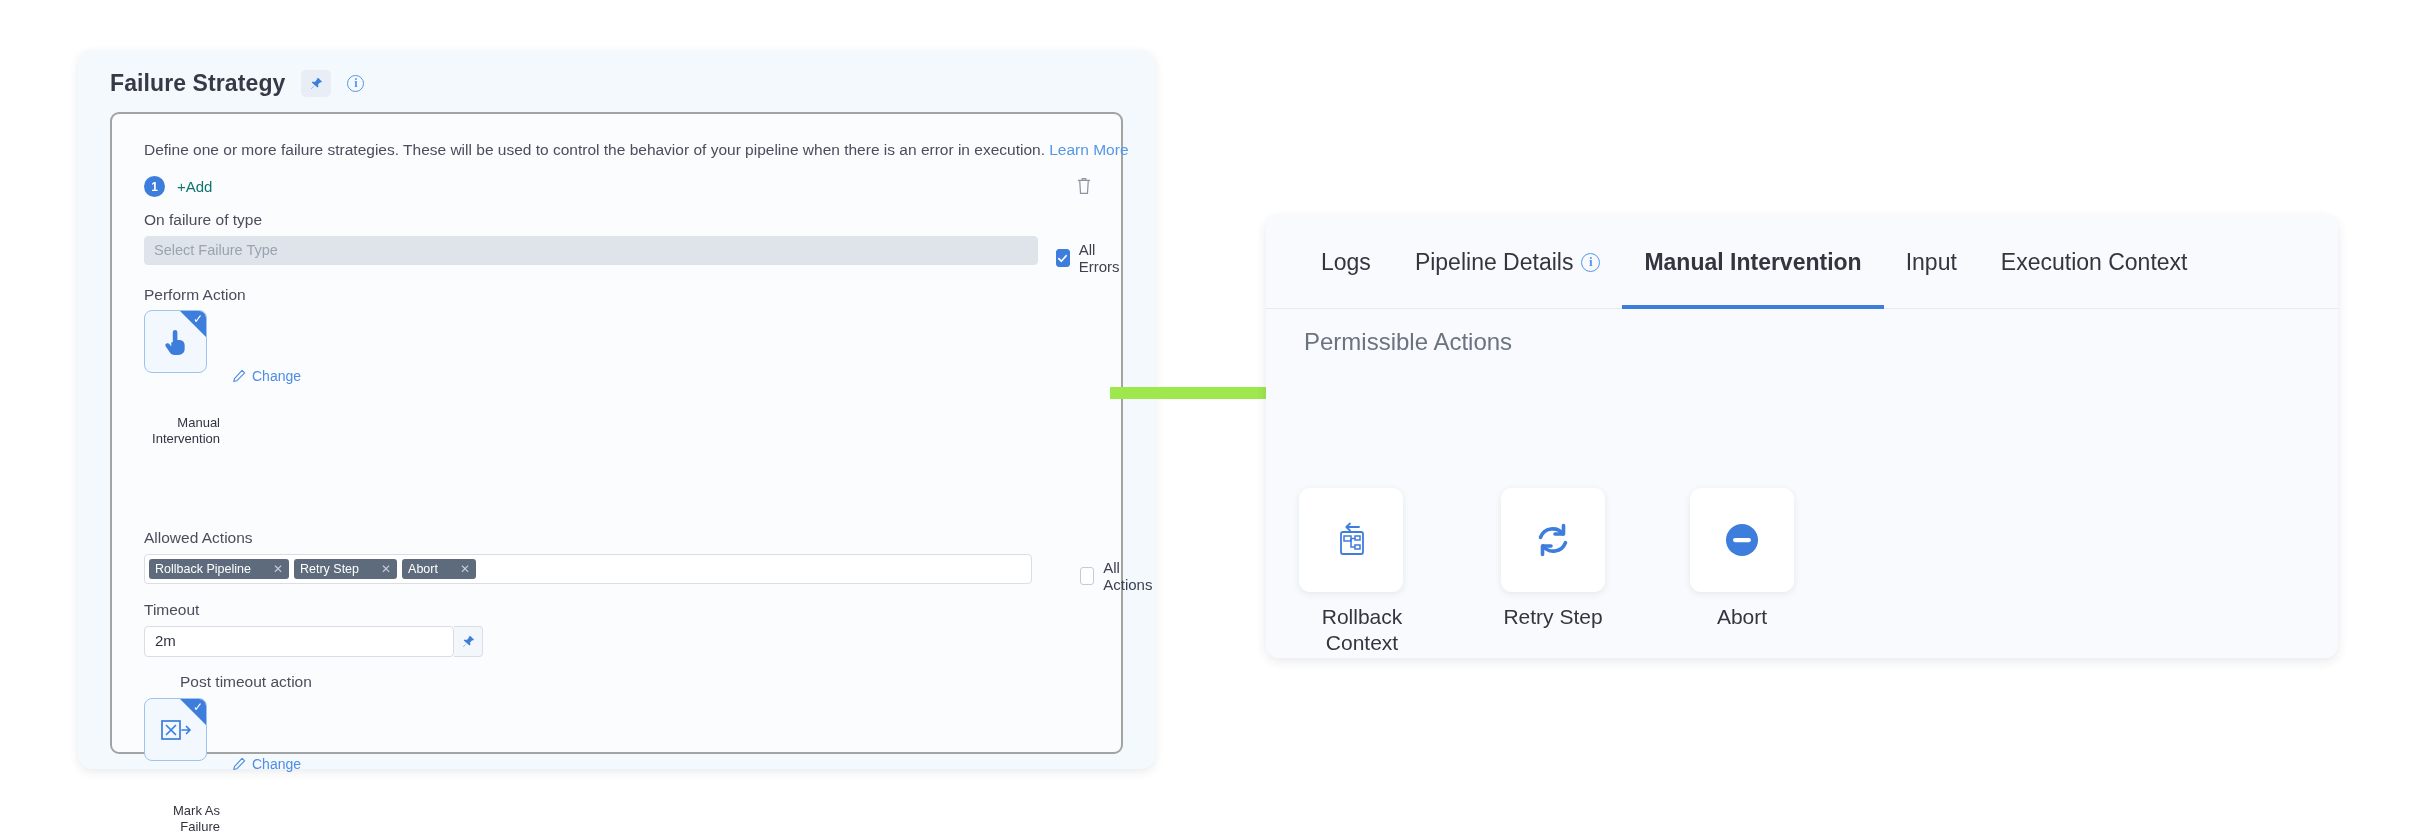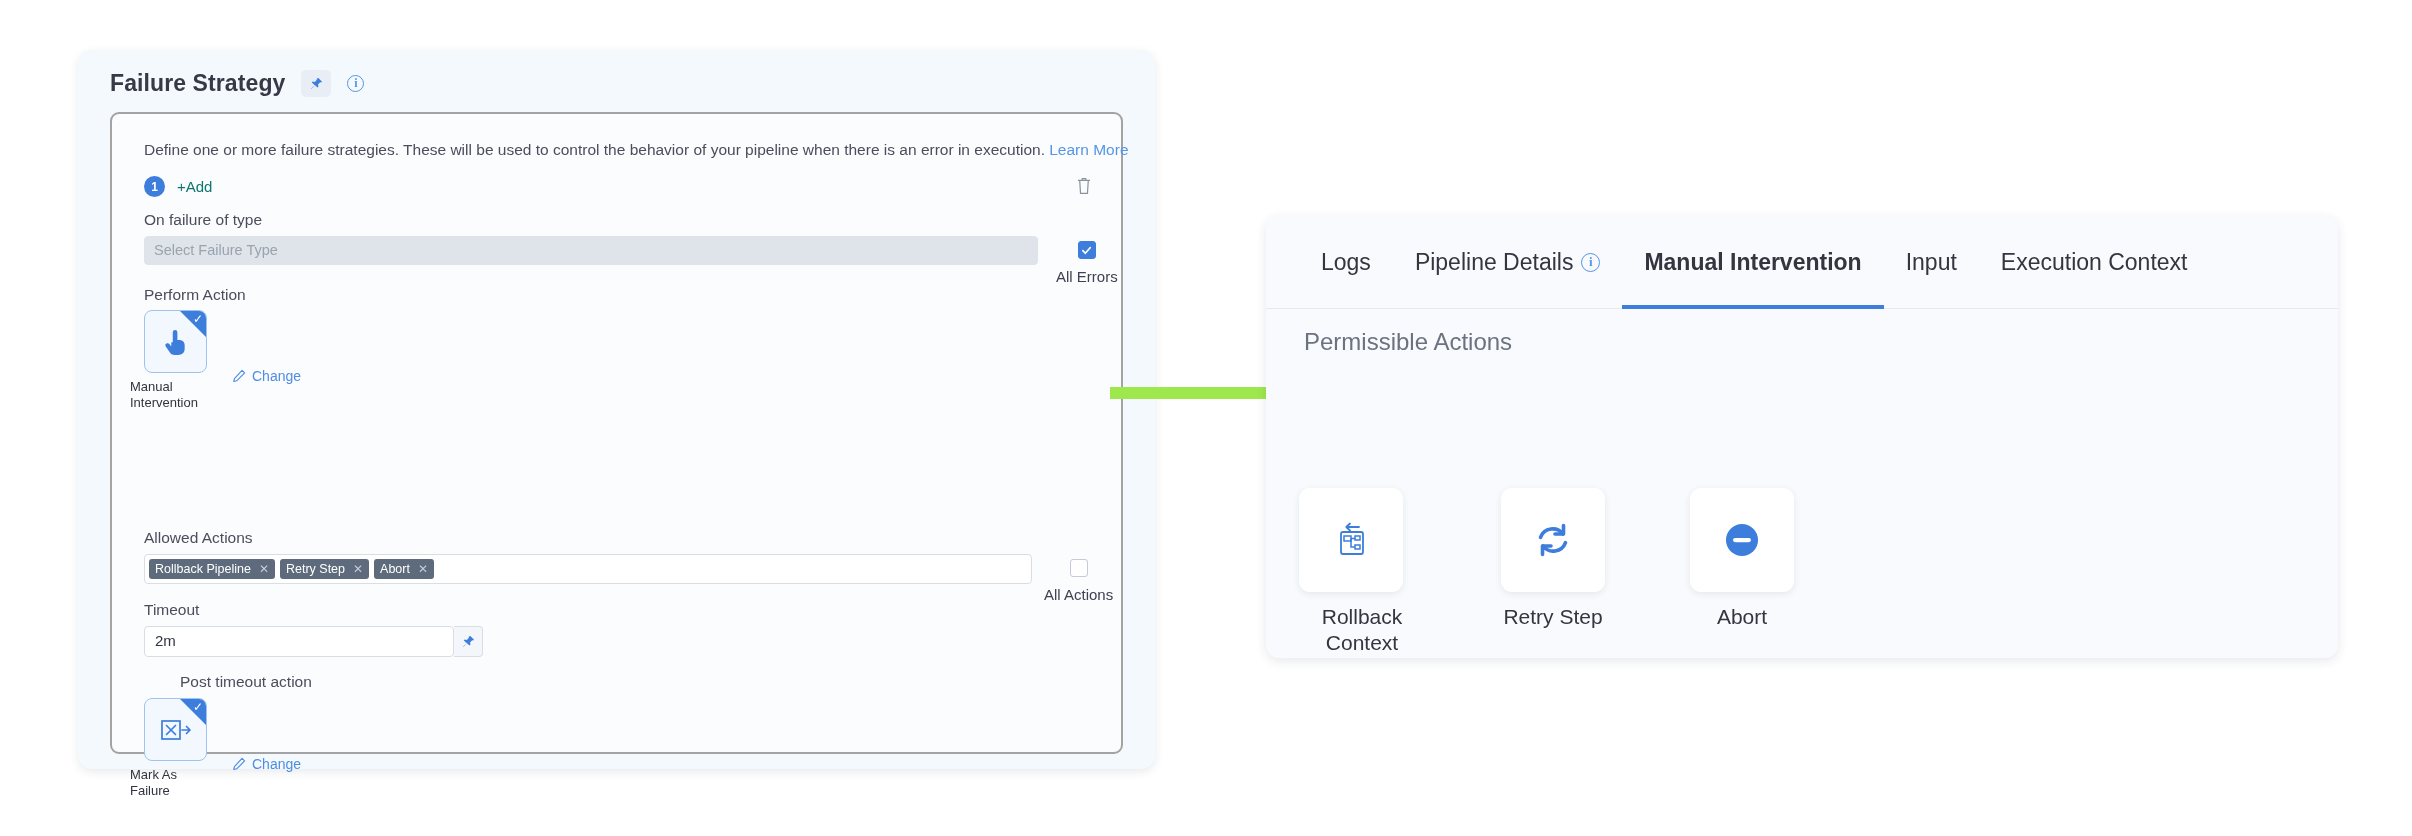--- a/index.html
+++ b/index.html
@@ -70,21 +70,21 @@
 
   .flabel {
     position: absolute; font-size: 15.5px; color: #4b4d5c;
   }
   .fld-failtype {
     position: absolute; left: 32px; top: 122px;
     width: 894px; height: 29px;
     background: #dfe4ea; border: 1px solid #dfe4ea; border-radius: 4px;
     font-size: 14.5px; color: #9aa3ae; padding: 5px 9px;
   }
-  .ck-wrap { position: absolute; display: flex; align-items: center; gap: 9px; flex-direction: column; }
+  .ck-wrap { position: absolute; display: flex; align-items: center; gap: 9px; }
   .ck {
     width: 18px; height: 18px; border-radius: 3px;
     border: 1.6px solid #c3cbd6; background: #fff;
   }
   .ck.on {
     background: #3d7ddc; border-color: #3d7ddc;
     display: flex; align-items: center; justify-content: center;
   }
   .ck-lbl { font-size: 15px; color: #3d4150; }
 
@@ -99,37 +99,37 @@
     border-top: 26px solid #3d7ddc; border-left: 26px solid transparent;
   }
   .act-tile .corner-ck {
     position: absolute; right: 3px; top: 1px; color: #fff; font-size: 12px;
   }
   .act-tile .glyph {
     position: absolute; inset: 0; display: flex;
     align-items: center; justify-content: center;
   }
   .act-cap {
-    position: absolute; width: 90px; text-align: left;
-    font-size: 13px; color: #32343f; line-height: 15.5px;
+    position: absolute; width: 90px; text-align: right;
+    font-size: 13px; color: #32343f; line-height: 15.5px; margin-top: 36px;
   }
   .change-btn {
     position: absolute; display: flex; align-items: center; gap: 6px;
     font-size: 14px; color: #4f8ce4;
   }
 
   
   .fld-allowed {
     position: absolute; left: 32px; top: 440px;
     width: 888px; height: 30px;
     background: #fff; border: 1px solid #d9dee5; border-radius: 4px;
     display: flex; align-items: center; gap: 5px; padding: 0 4px;
   }
   .chip {
-    display: flex; align-items: center; gap: 8px;
+    display: flex; align-items: center; gap: 22px;
     background: #5d6b7c; color: #fff; border-radius: 3px;
     font-size: 12.5px; height: 20px; padding: 0 6px;
   }
   .chip .x { color: #c5ccd5; font-size: 12px; }
 
   
   .fld-timeout {
     position: absolute; left: 32px; top: 512px;
     width: 310px; height: 31px;
     background: #fff; border: 1px solid #d9dee5; border-radius: 4px;
@@ -255,21 +255,21 @@
         </div>
         <div class="chip">
           <span>Retry Step</span>
           <span class="x">✕</span>
         </div>
         <div class="chip">
           <span>Abort</span>
           <span class="x">✕</span>
         </div>
       </div>
-      <div class="ck-wrap" style="left:932px; top:445px;">
+      <div class="ck-wrap" style="left:968px; top:445px;">
         <div class="ck"></div>
         <div class="ck-lbl">All Actions</div>
       </div>
 
       <div class="flabel" style="left:32px; top:487px;">Timeout</div>
       <div class="fld-timeout">2m</div>
       <div class="timeout-pin">
         <svg width="13" height="13" viewBox="0 0 16 16">
           <path d="M10.3 1.2 14.8 5.7l-1.1 1.1-1.2-.3-2.6 2.6.5 2.6-1.1 1.1L6 10l-4 4.6L1.4 14l4.6-4L2.2 6.7 3.3 5.6l2.6.5L8.5 3.5l-.3-1.2z" fill="#3d7ddc"></path>
         </svg>

